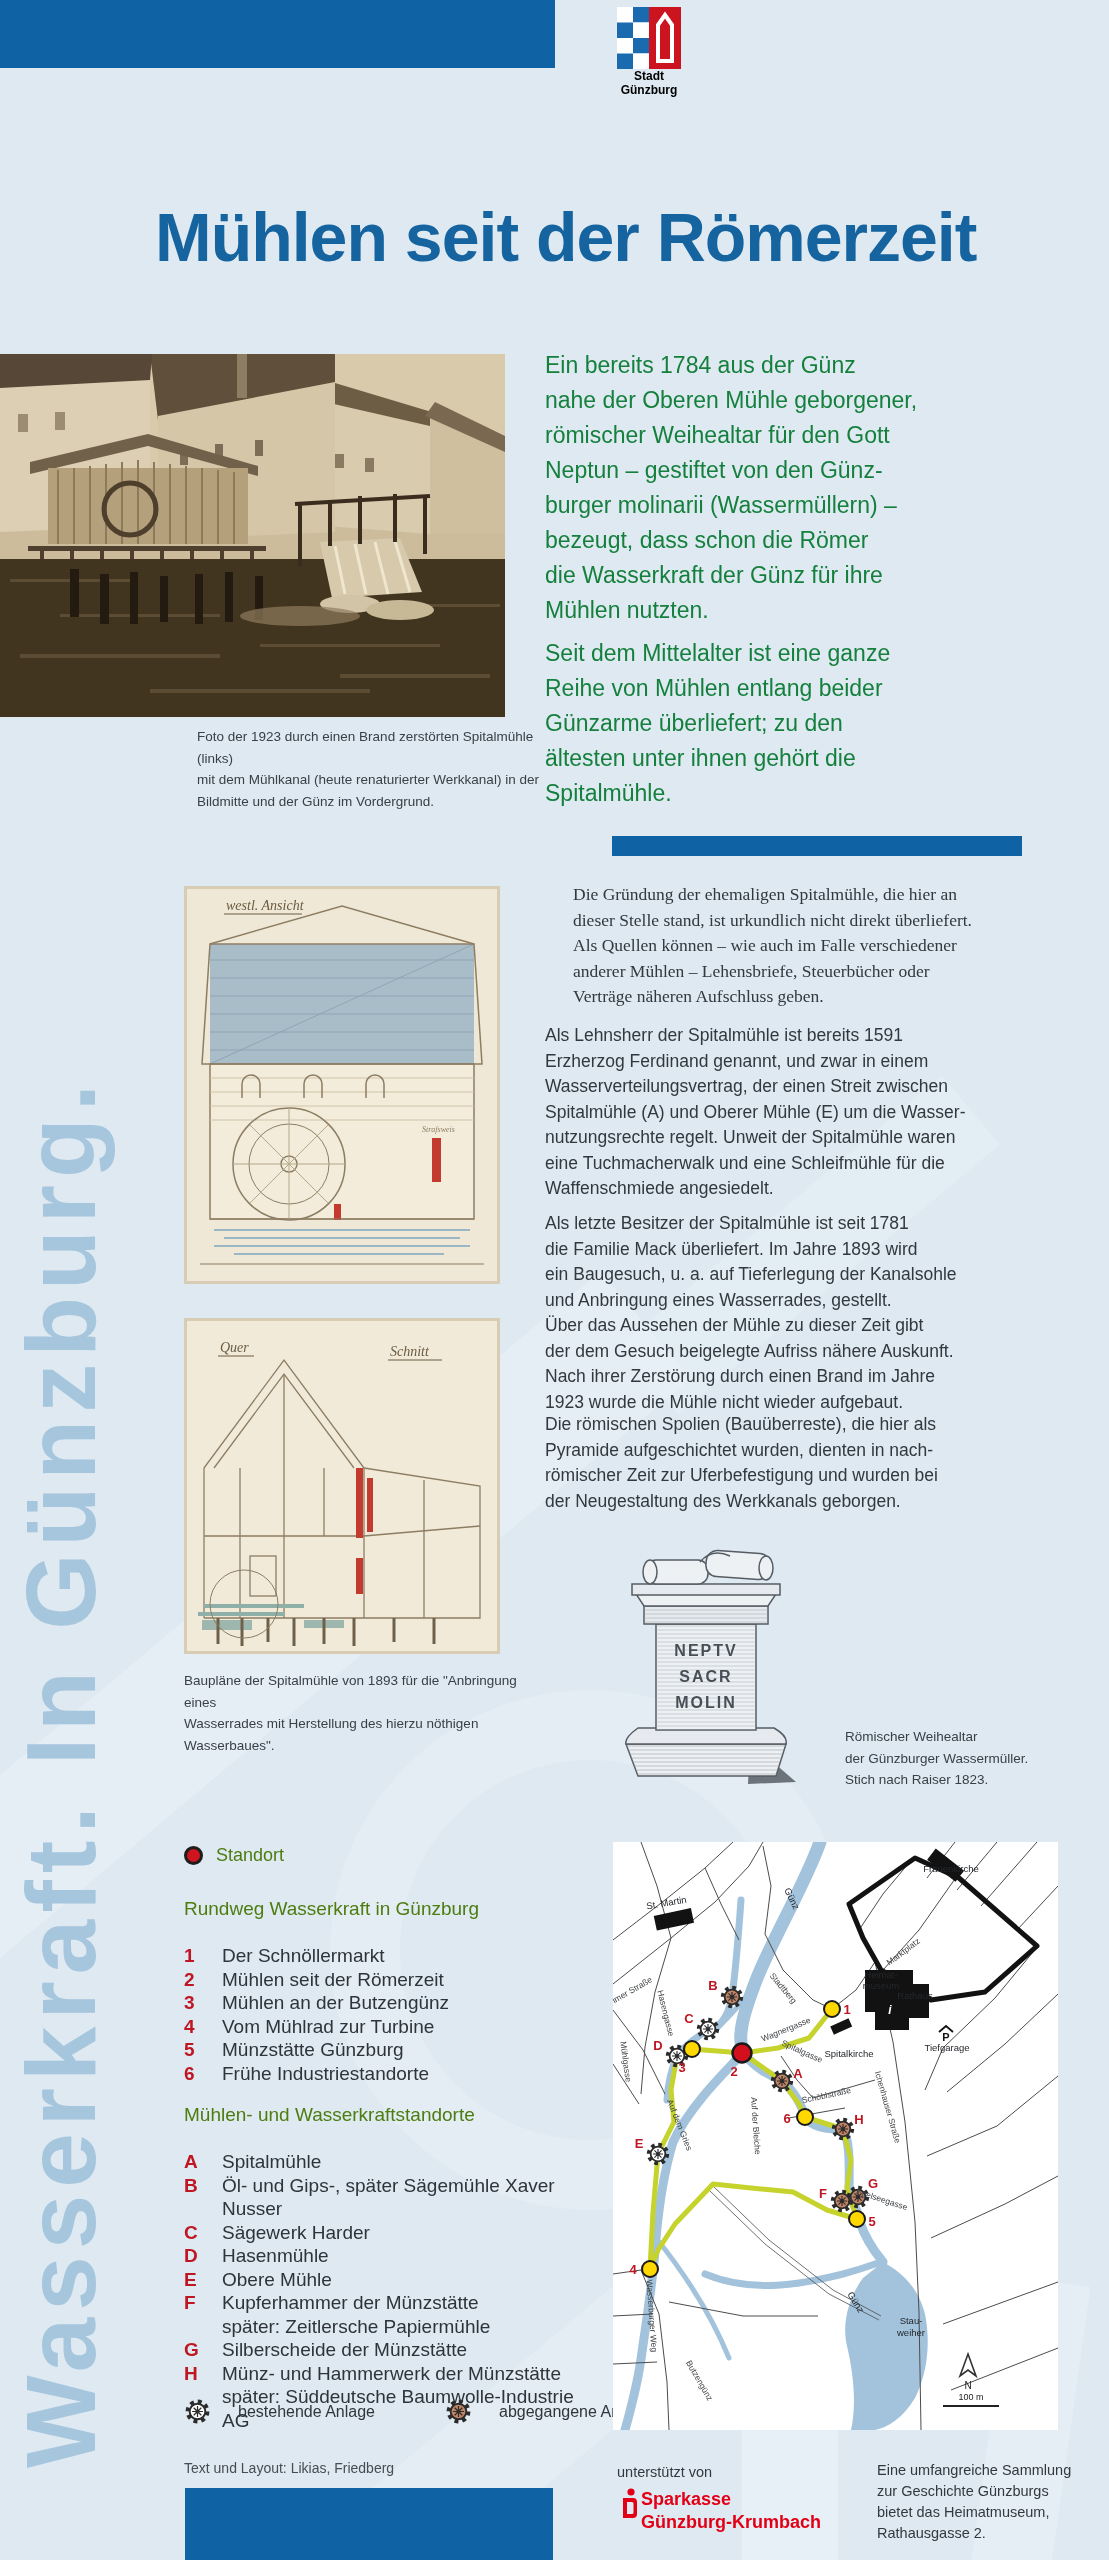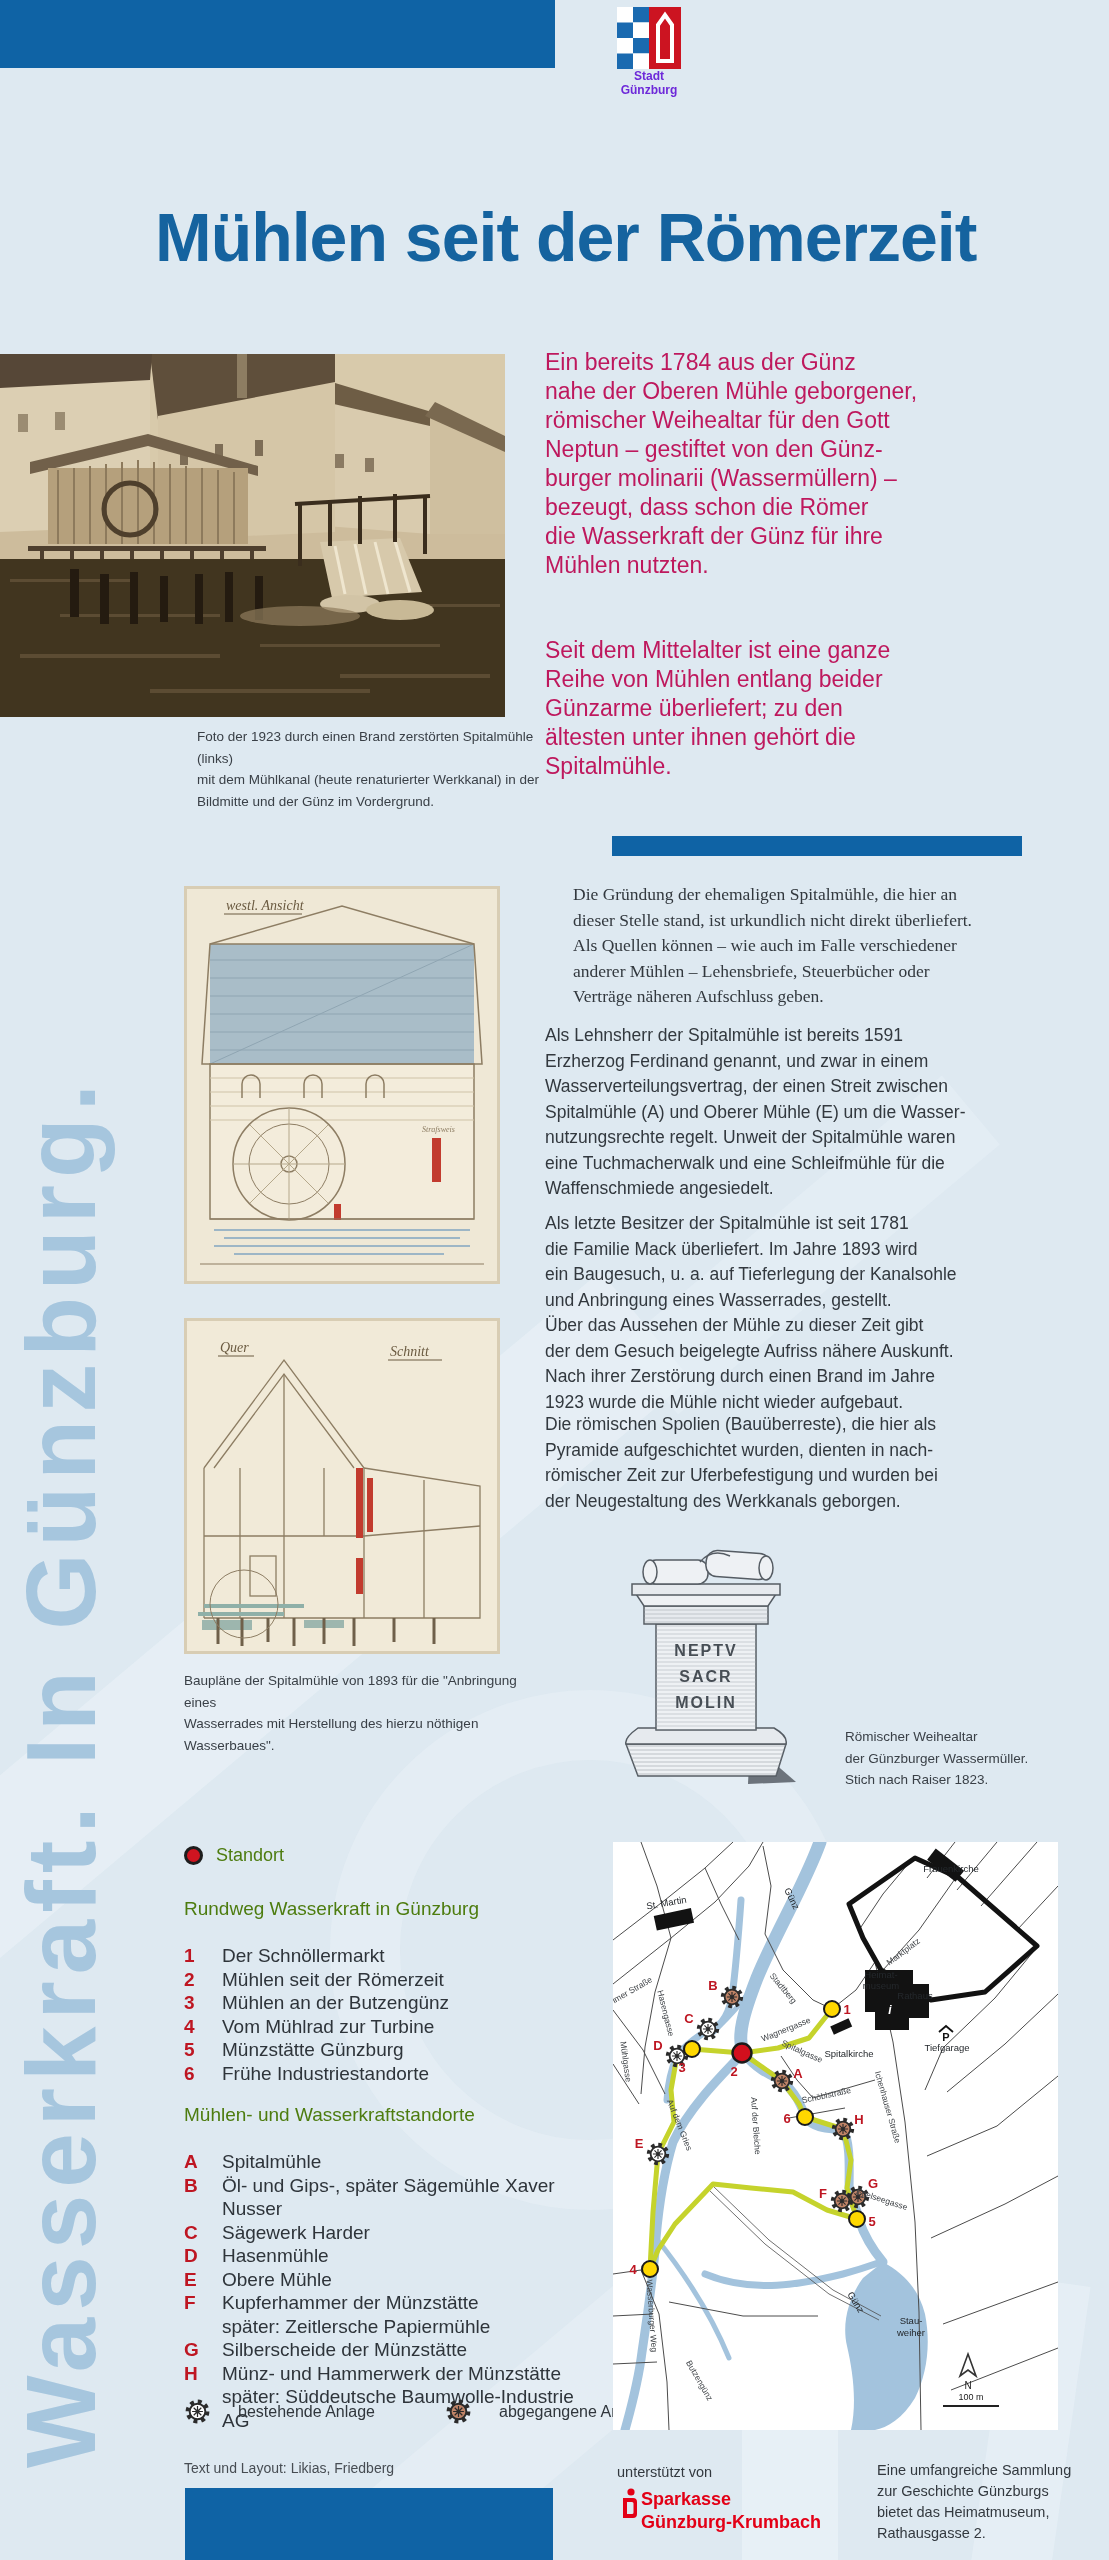--- a/index.html
+++ b/index.html
@@ -9,33 +9,33 @@
   .abs{position:absolute;}
   
   .wm{position:absolute;background:#e9f1f8;opacity:.65;z-index:0;}
   .wm-ring{position:absolute;border:70px solid #e9f1f8;border-radius:50%;opacity:.5;background:transparent;z-index:0;}
   .z{z-index:2;}
   .bar{background:#0f63a5;}
   .page-title{font-size:68px;font-weight:700;color:#15639f;letter-spacing:-1px;white-space:nowrap;}
   .side-title{font-size:98px;font-weight:700;color:#a6c6de;letter-spacing:7px;white-space:nowrap;
               transform-origin:0 0;transform:rotate(-90deg);line-height:1;}
   .para{white-space:pre-line;}
-  .intro{font-size:23px;line-height:29px;color:#be185d;width:510px;}
+  .intro{font-size:23px;line-height:35px;color:#15803d;width:510px;}
   .hist{font-size:17.5px;line-height:25.5px;color:#32383e;width:505px;}
   .caption{font-size:13.5px;line-height:21.5px;color:#3a4047;}
   .blue-head{font-size:19px;font-weight:400;color:#4d7c0f;}
   .list{font-size:19px;line-height:23.5px;color:#2e343a;}
   .list .row{display:flex;}
   .list .key{width:38px;font-weight:700;color:#be1622;flex:0 0 38px;}
   .list .sub{padding-left:38px;}
   .legend-gear{width:27px;height:27px;flex:0 0 27px;}
   .credit{font-size:14px;color:#474d53;}
   .sponsor-line{font-size:18px;line-height:23px;font-weight:700;color:#e30016;}
   .note{font-size:14.5px;line-height:21px;color:#33393f;white-space:pre-line;}
-  .logo-label{font-size:12px;font-weight:700;color:#6d28d9;text-align:center;width:70px;}
+  .logo-label{font-size:12px;font-weight:700;color:#000000;text-align:center;width:70px;}
   .standort-dot{width:19px;height:19px;border-radius:50%;background:#cf1420;border:3px solid #1d1d1d;}
   
   svg text{font-family:"Liberation Sans",sans-serif;}
   .map-label-s{font-size:8.5px;fill:#3f4347;}
   .map-label-p{font-size:9.5px;fill:#24282c;}
   .st-num{font-size:13px;font-weight:700;fill:#be1622;}
   .gear-existing{color:#ffffff;}
   .gear-gone{color:#c08467;}
   .bp-script{font-family:"Liberation Serif",serif;font-style:italic;}
 </style>

